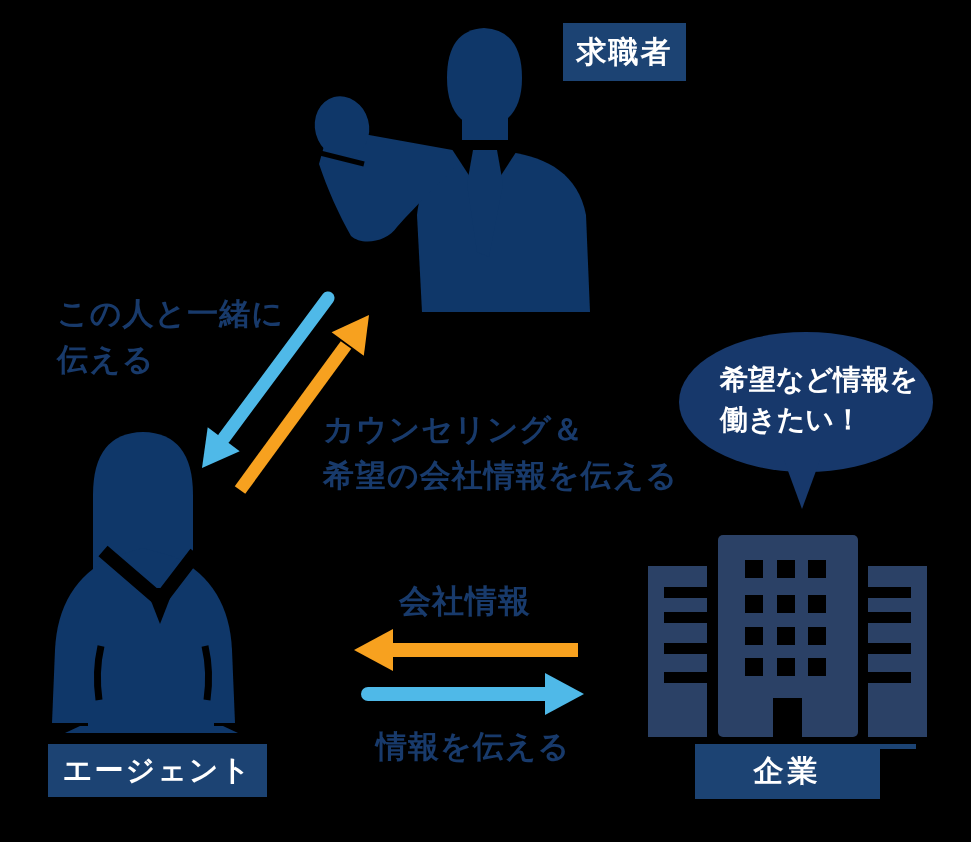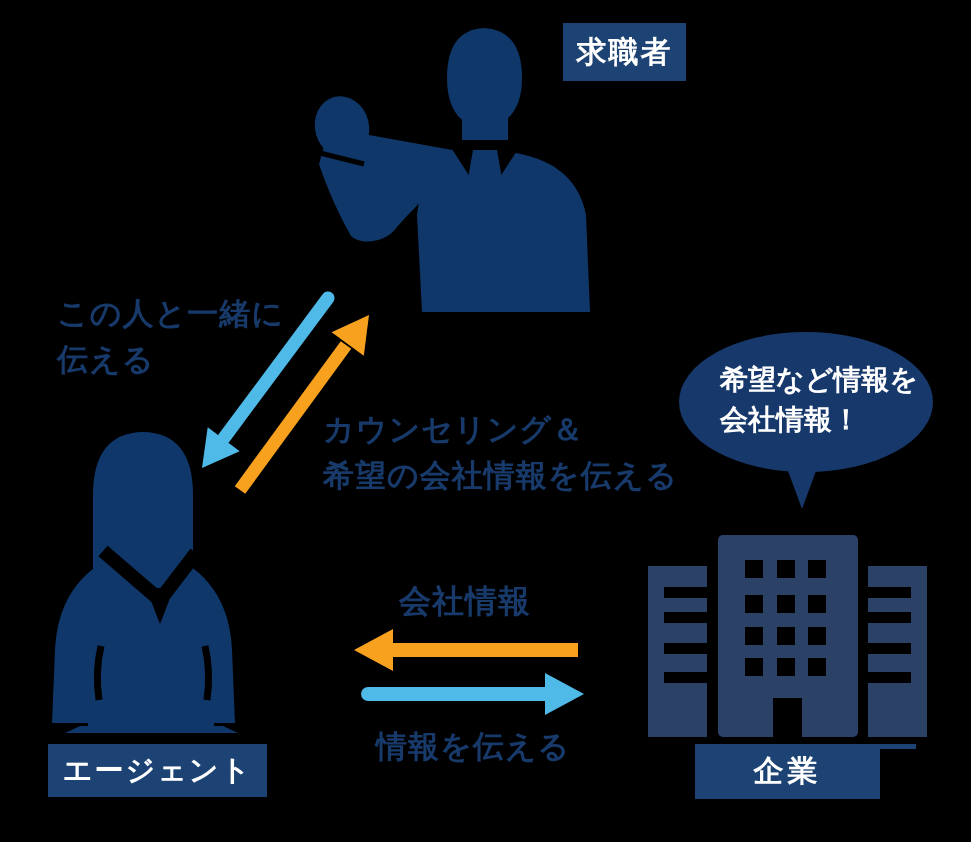--- a/index.html
+++ b/index.html
@@ -124,21 +124,21 @@
   </div>
   <div class="badge" style="left:48px;top:744px;width:219px;height:53px;font-size:29px;letter-spacing:2px;">
     <span>エージェント</span>
   </div>
   <div class="badge" style="left:695px;top:744px;width:185px;height:55px;font-size:30px;letter-spacing:4px;">
     <span>企業</span>
   </div>
 
   <div class="bubble-text" style="left:720px;top:360px;">
     <div>希望など情報を</div>
-    <div>会社情報！</div>
+    <div>働きたい！</div>
   </div>
 
   <div class="note" style="left:57px;top:290px;">
     <div>この人と一緒に</div>
     <div>伝える</div>
   </div>
   <div class="note" style="left:399px;top:578px;font-size:32px;">
     <span>会社情報</span>
   </div>
   <div class="note" style="left:323px;top:406px;">

